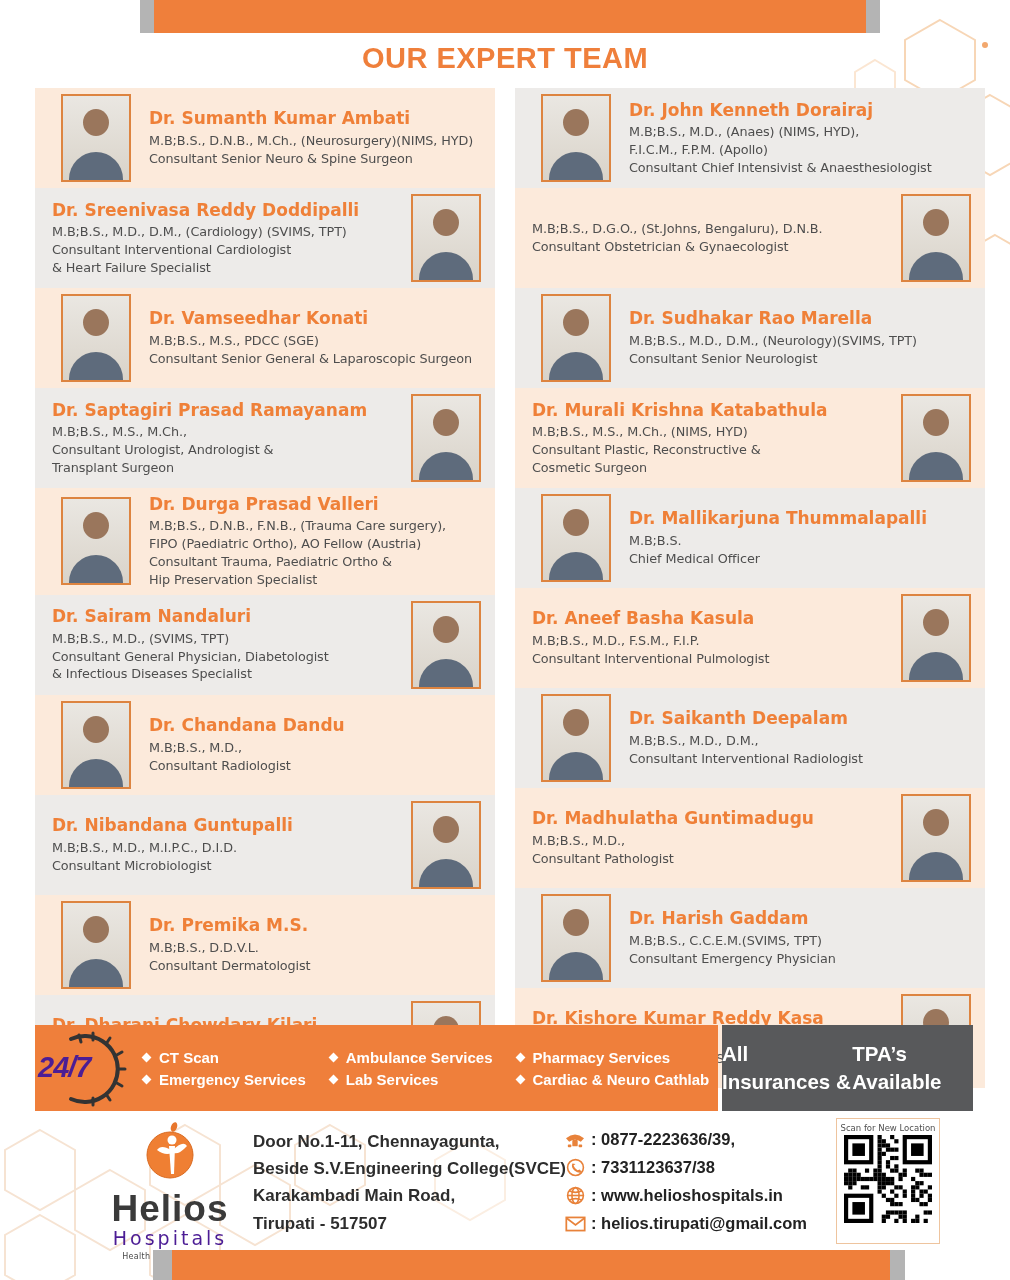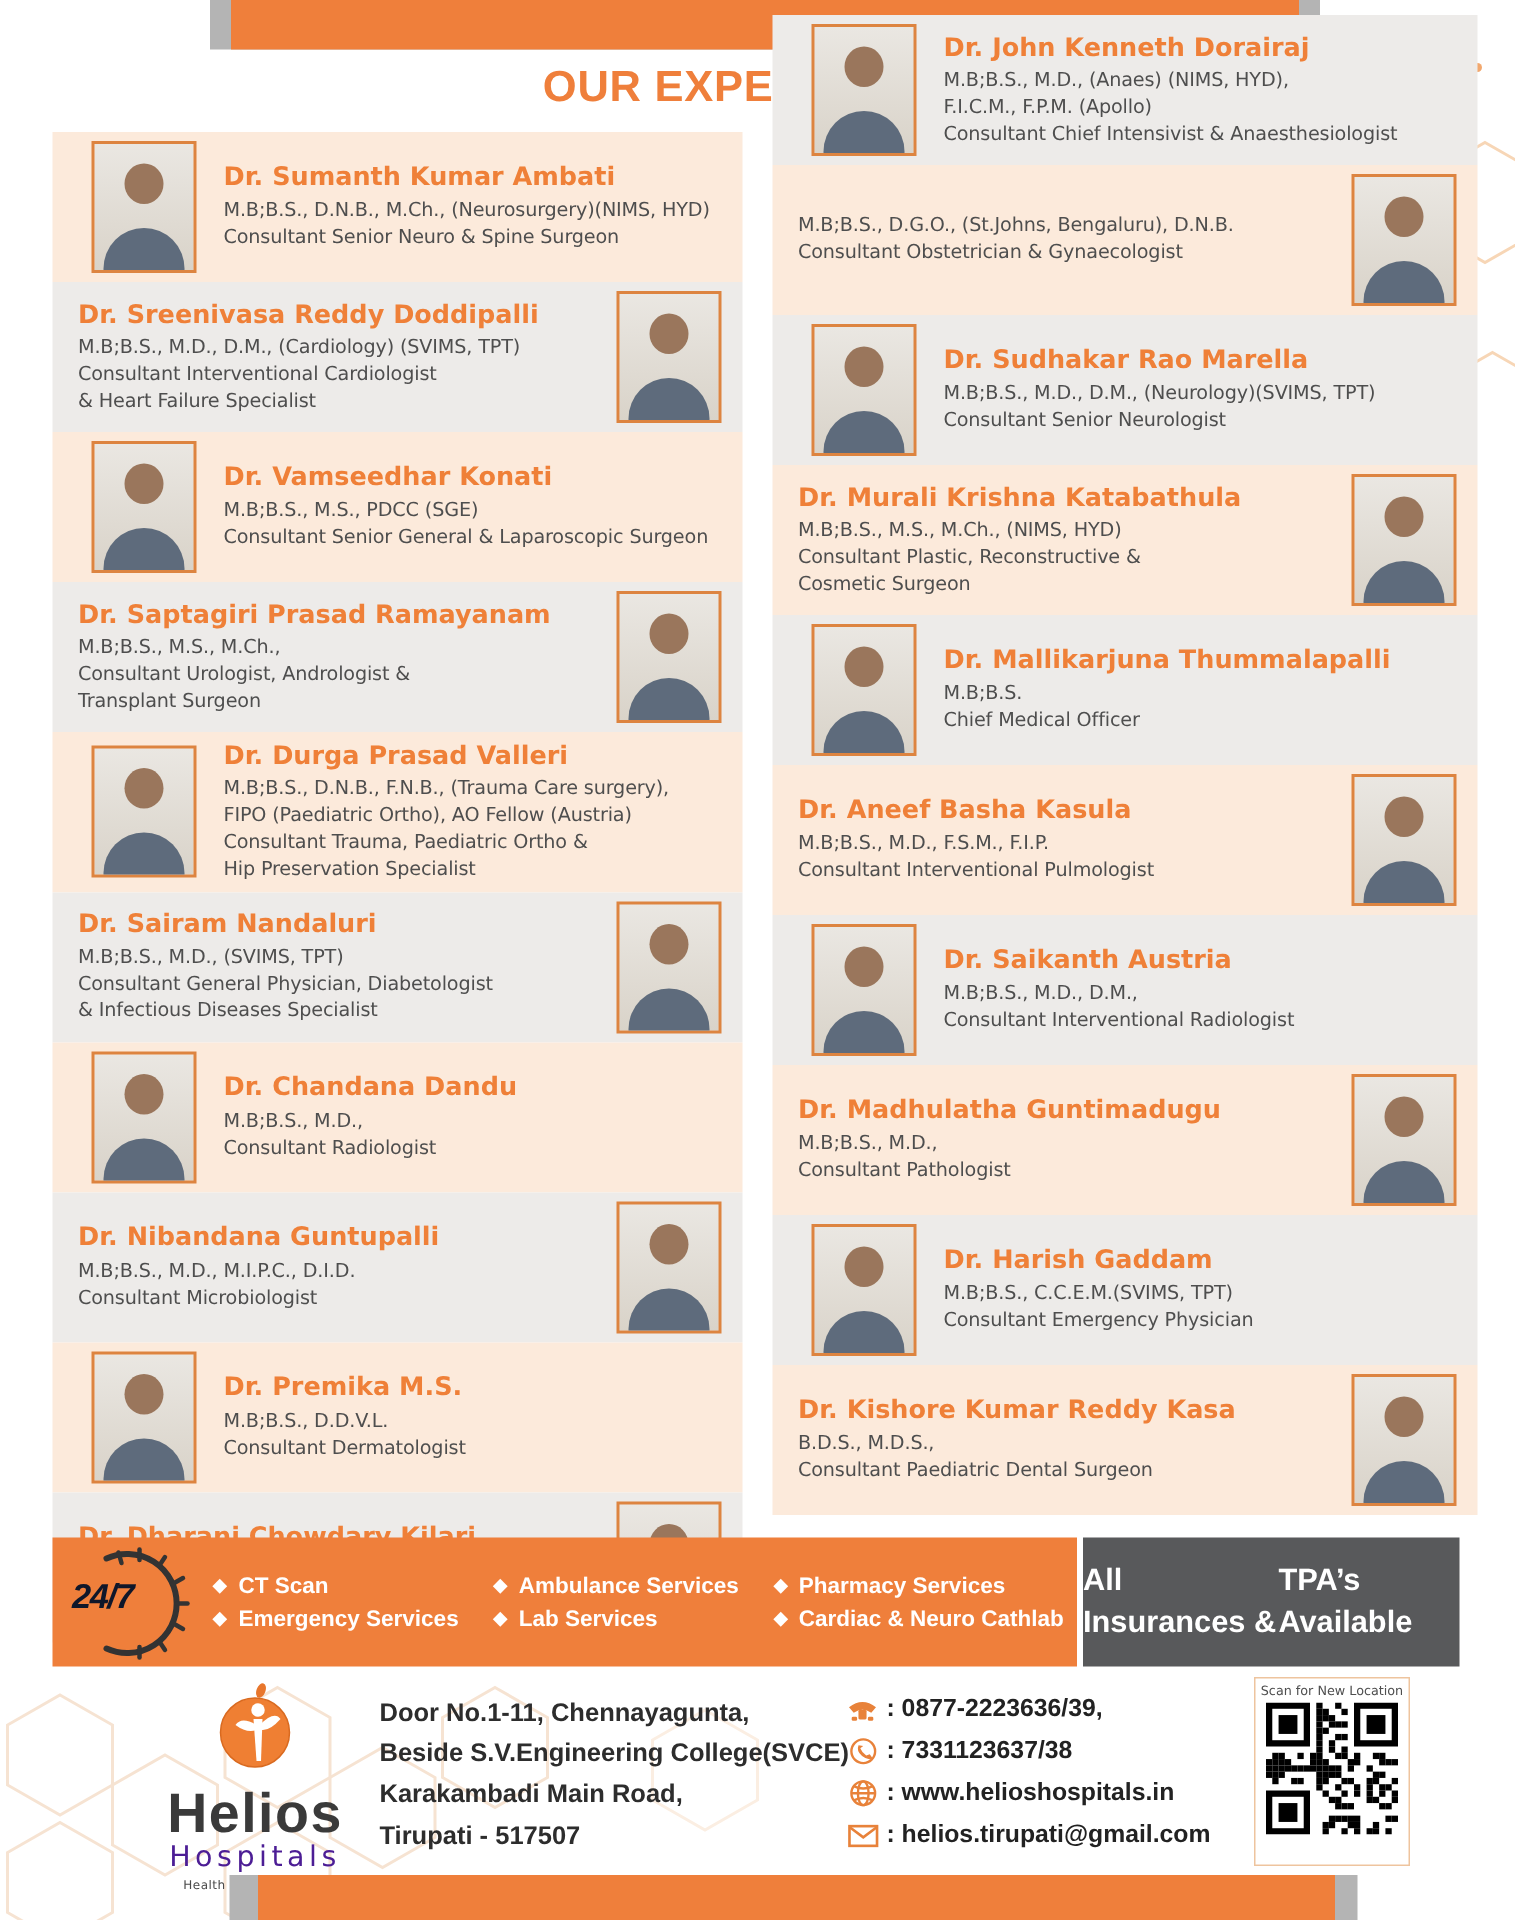--- a/index.html
+++ b/index.html
@@ -14,43 +14,43 @@
   .bottom-bar .bar-orange{position:absolute;left:19px;right:15px;top:0;bottom:0;background:#ef7f3b;}
 
   .title{position:absolute;top:42px;left:0;right:0;margin:0;text-align:center;
          font-family:"Liberation Sans",sans-serif;font-weight:800;font-size:29px;
          color:#ef7f3b;letter-spacing:.5px;}
 
   
   .columns{position:absolute;left:35px;top:88px;width:950px;height:922px;display:flex;gap:20px;}
   .col{display:flex;flex-direction:column;justify-content:space-between;}
   .col-left{width:460px;}
-  .col-right{width:470px;justify-content:flex-end;}
+  .col-right{width:470px;}
   .card{display:flex;align-items:center;padding:6px 14px;}
   .card.bg-peach{background:#fceadb;}
   .card.bg-gray{background:#edebe9;}
   .photo{width:66px;height:84px;border:2px solid #dd8440;flex:none;position:relative;
          background:linear-gradient(180deg,#eae7e2 0%,#d9d3c9 100%);overflow:hidden;}
   .photo::before{content:"";position:absolute;top:13px;left:50%;transform:translateX(-50%);
          width:26px;height:27px;border-radius:50%;background:#9a765c;}
   .photo::after{content:"";position:absolute;bottom:-6px;left:50%;transform:translateX(-50%);
          width:54px;height:34px;border-radius:27px 27px 0 0;background:#5e6b7c;}
   .card.photo-left .photo{order:0;margin:0 18px 0 12px;}
   .card.photo-left .info{order:1;}
   .card.photo-right .info{order:0;flex:1;padding-left:3px;}
   .card.photo-right .photo{order:1;margin-left:10px;}
   .doc-name{color:#ef8038;font-weight:700;font-size:17px;line-height:1.25;margin-bottom:2px;}
   .doc-line{color:#4e4e4e;font-size:12.8px;line-height:1.4;letter-spacing:-.1px;}
 
   
   .services-bar{position:absolute;left:35px;top:1025px;width:683px;height:86px;background:#ef7f3b;
         display:flex;align-items:center;color:#fff;}
   .clock-badge{width:108px;height:86px;flex:none;position:relative;}
-  .clock-badge .clock-text{position:absolute;left:13px;top:26px;font-family:"Liberation Sans",sans-serif;
-        font-weight:800;font-style:italic;font-size:23px;color:#0f172a;letter-spacing:-1px;}
+  .clock-badge .clock-text{position:absolute;left:3px;top:26px;font-family:"Liberation Sans",sans-serif;
+        font-weight:800;font-style:italic;font-size:29px;color:#4c1d95;letter-spacing:-1px;}
   .services-cols{display:flex;gap:24px;font-family:"Liberation Sans",sans-serif;font-weight:700;font-size:15px;}
   .service-item{display:flex;align-items:center;margin:5px 0;}
   .service-bullet{width:7px;height:7px;background:#ffffff;transform:rotate(45deg);margin-right:9px;flex:none;}
 
   .insurance-box{position:absolute;left:722px;top:1025px;width:251px;height:86px;background:#58595b;
         color:#ffffff;display:flex;flex-direction:row;justify-content:center;align-items:center;
         font-family:"Liberation Sans",sans-serif;font-weight:700;font-size:20.5px;line-height:1.35;}
 
   
   .logo-block{position:absolute;left:80px;top:1122px;width:180px;text-align:center;}
@@ -240,21 +240,21 @@
           <div class="photo"></div>
           <div class="info">
             <div class="doc-name">Dr. Aneef Basha Kasula</div>
             <div class="doc-line">M.B;B.S., M.D., F.S.M., F.I.P.</div>
             <div class="doc-line">Consultant Interventional Pulmologist</div>
           </div>
         </div>
         <div class="card photo-left bg-gray">
           <div class="photo"></div>
           <div class="info">
-            <div class="doc-name">Dr. Saikanth Austria</div>
+            <div class="doc-name">Dr. Saikanth Deepalam</div>
             <div class="doc-line">M.B;B.S., M.D., D.M.,</div>
             <div class="doc-line">Consultant Interventional Radiologist</div>
           </div>
         </div>
         <div class="card photo-right bg-peach">
           <div class="photo"></div>
           <div class="info">
             <div class="doc-name">Dr. Madhulatha Guntimadugu</div>
             <div class="doc-line">M.B;B.S., M.D.,</div>
             <div class="doc-line">Consultant Pathologist</div>

